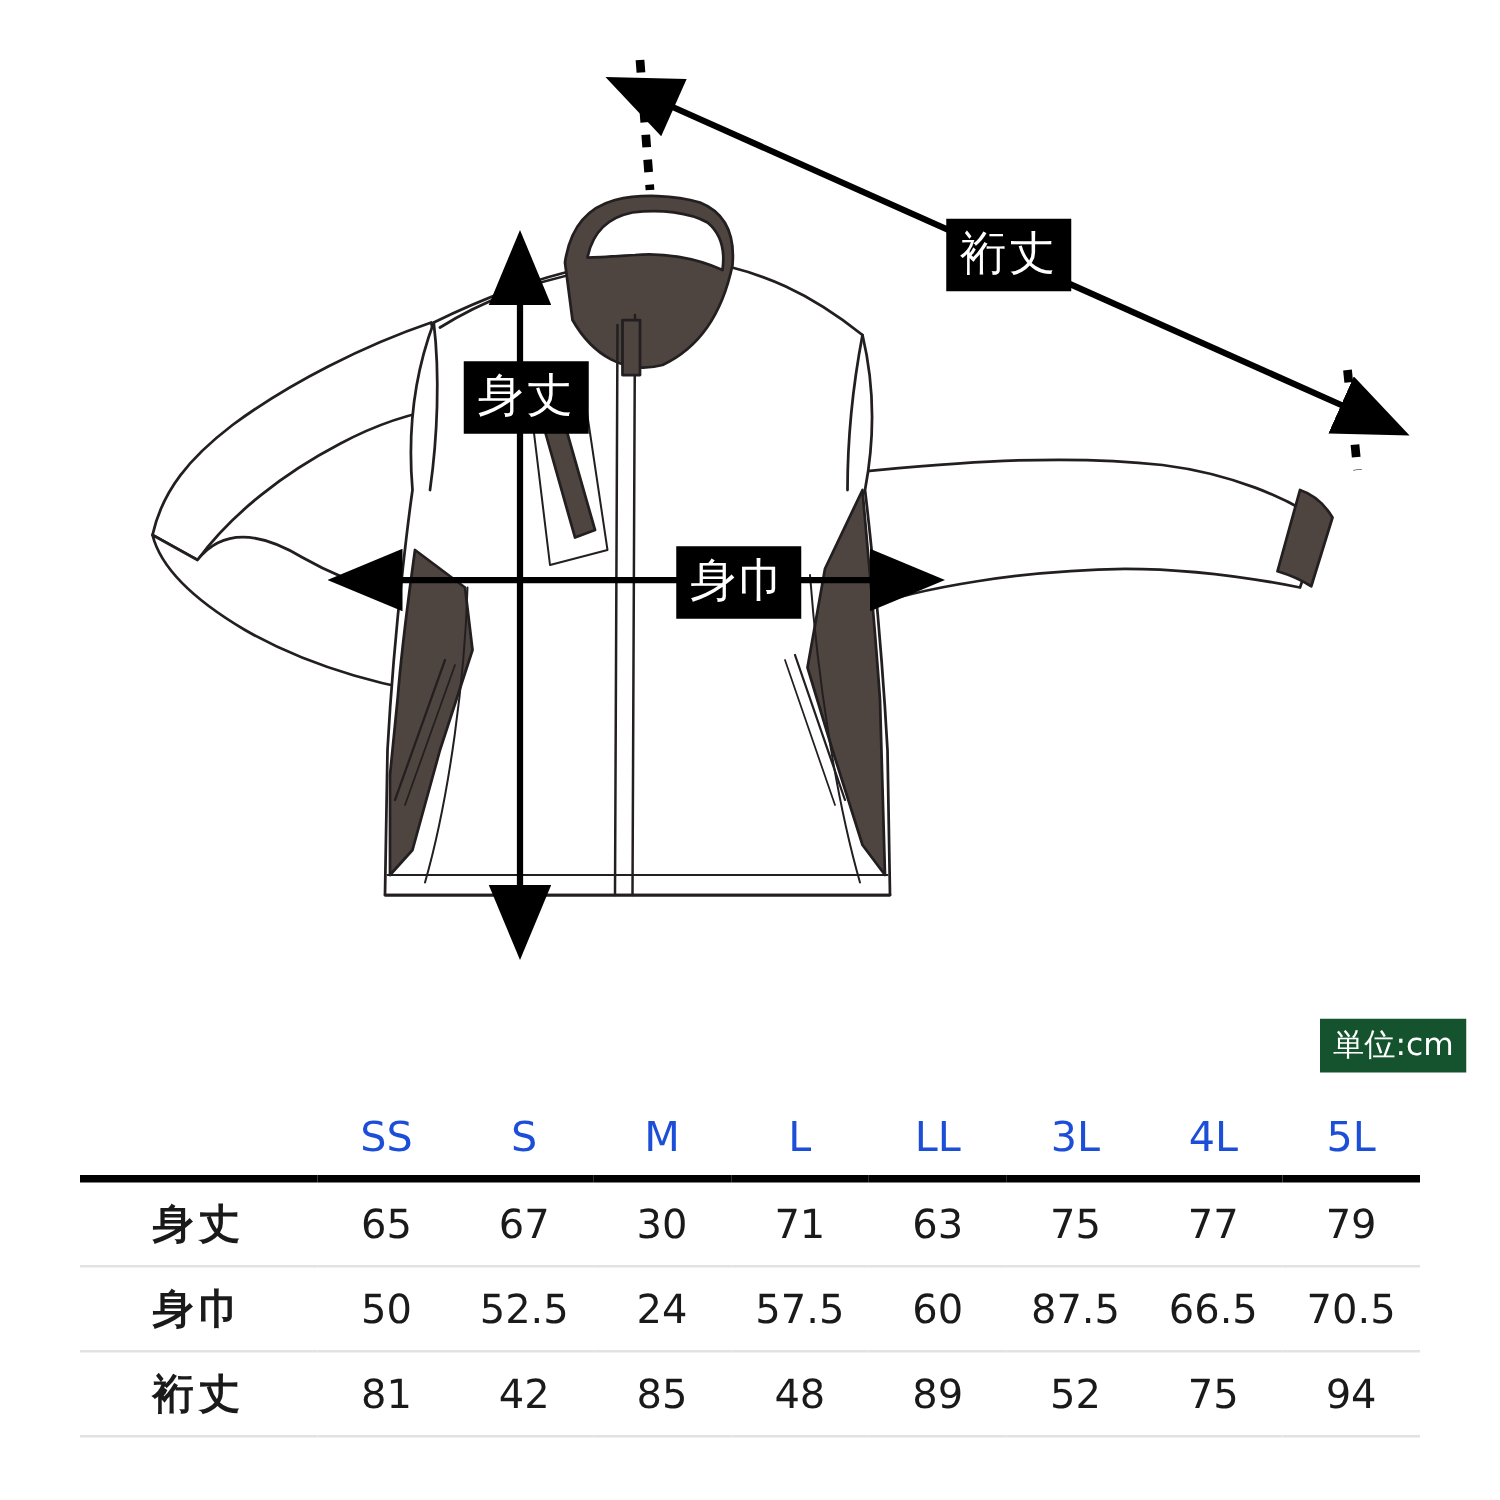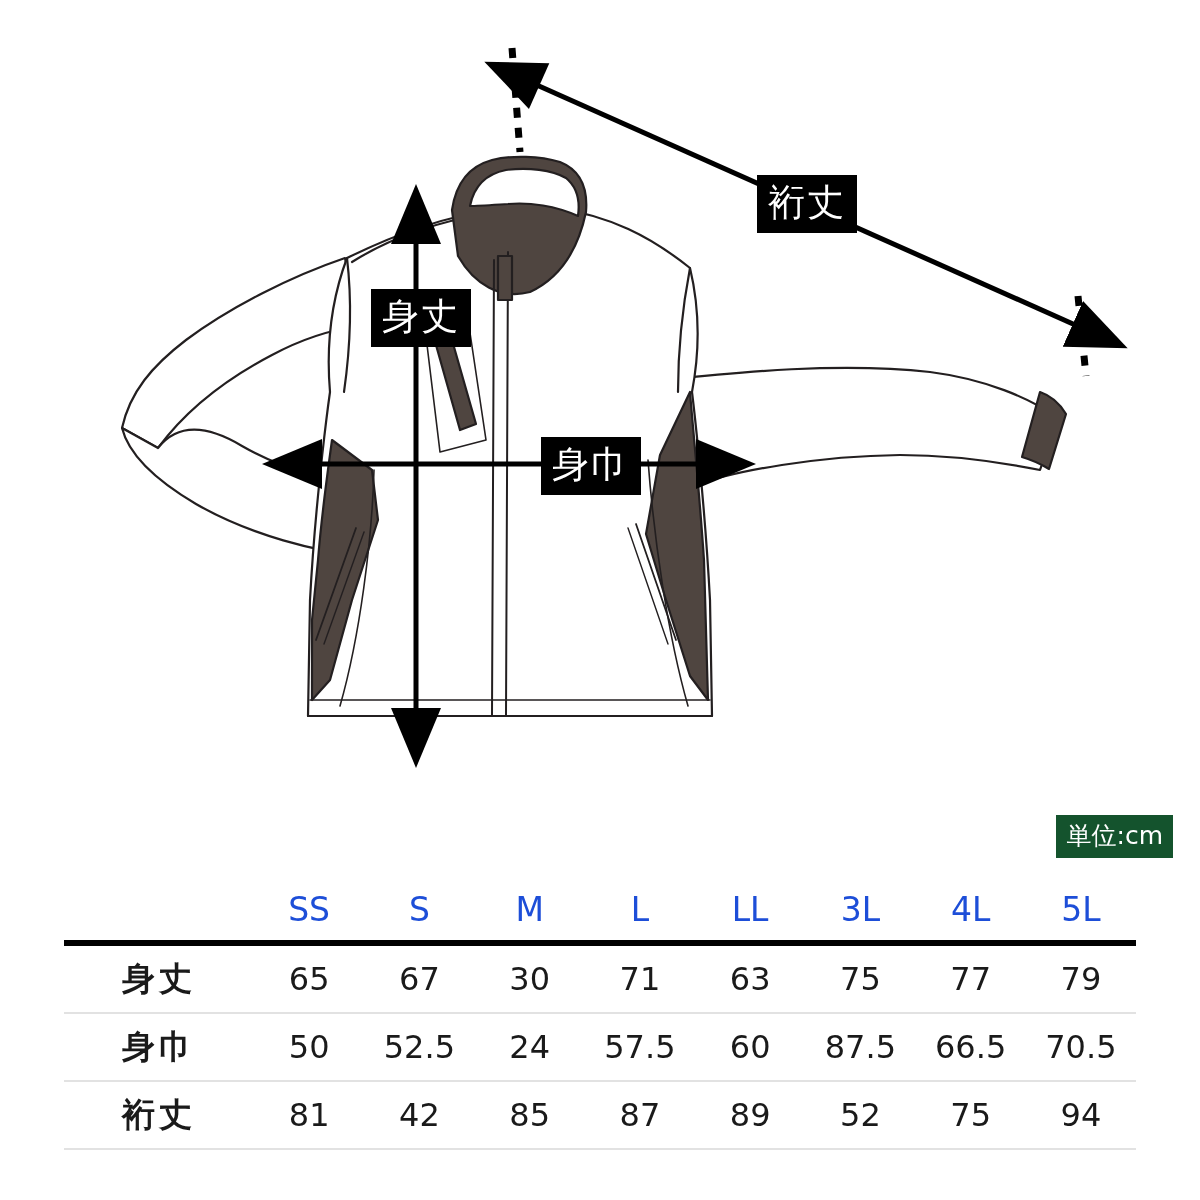--- a/index.html
+++ b/index.html
@@ -243,21 +243,21 @@
         <td>60</td>
         <td>87.5</td>
         <td>66.5</td>
         <td>70.5</td>
       </tr>
       <tr>
         <th class="row-head">裄丈</th>
         <td>81</td>
         <td>42</td>
         <td>85</td>
-        <td>87</td>
+        <td>48</td>
         <td>89</td>
         <td>52</td>
         <td>75</td>
         <td>94</td>
       </tr>
     </tbody>
   </table>
 </div>
 
 </body></html>

